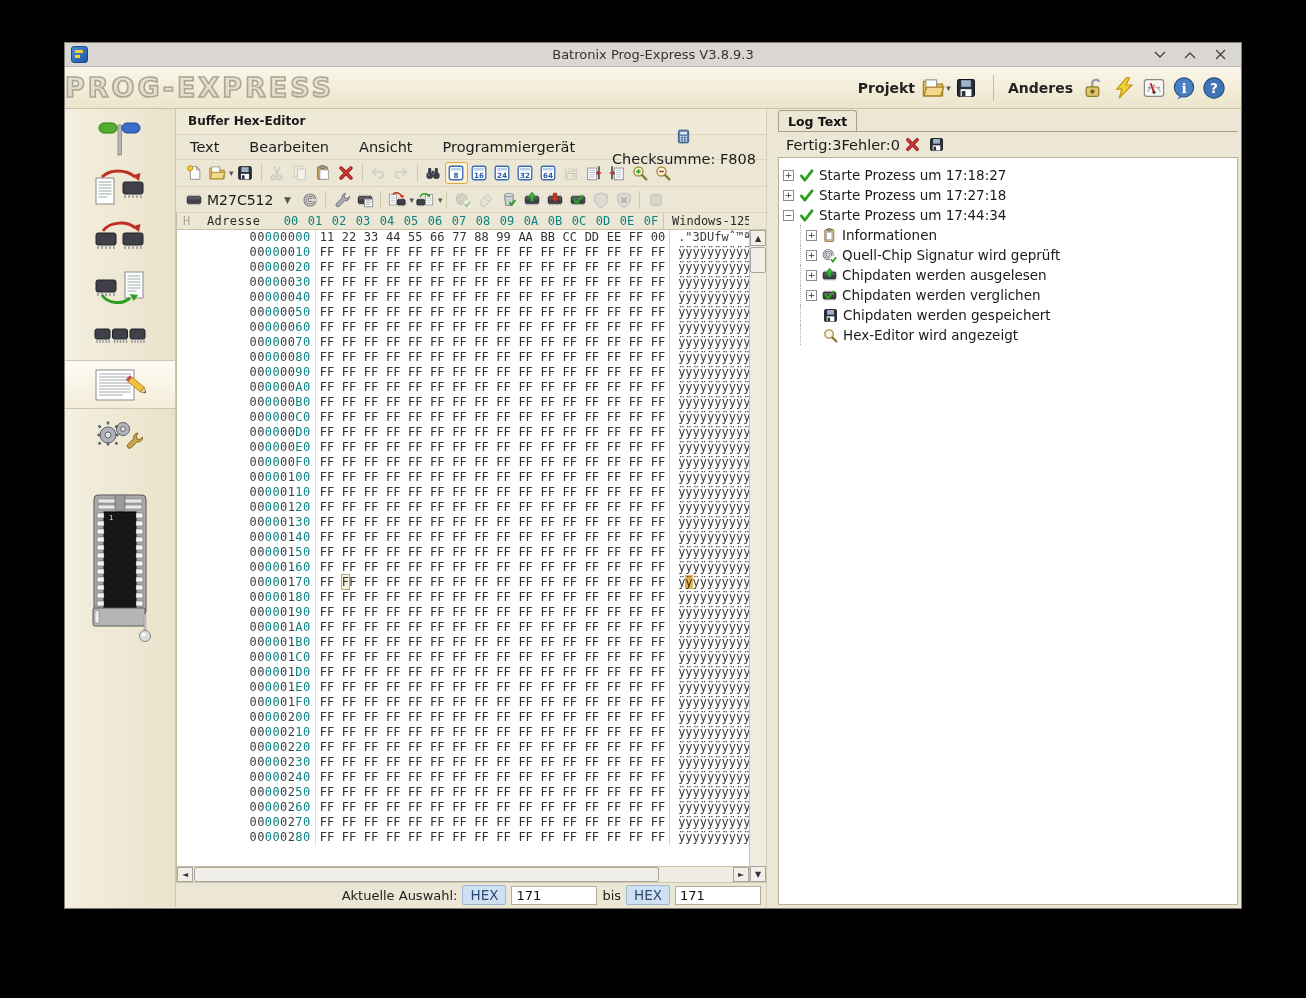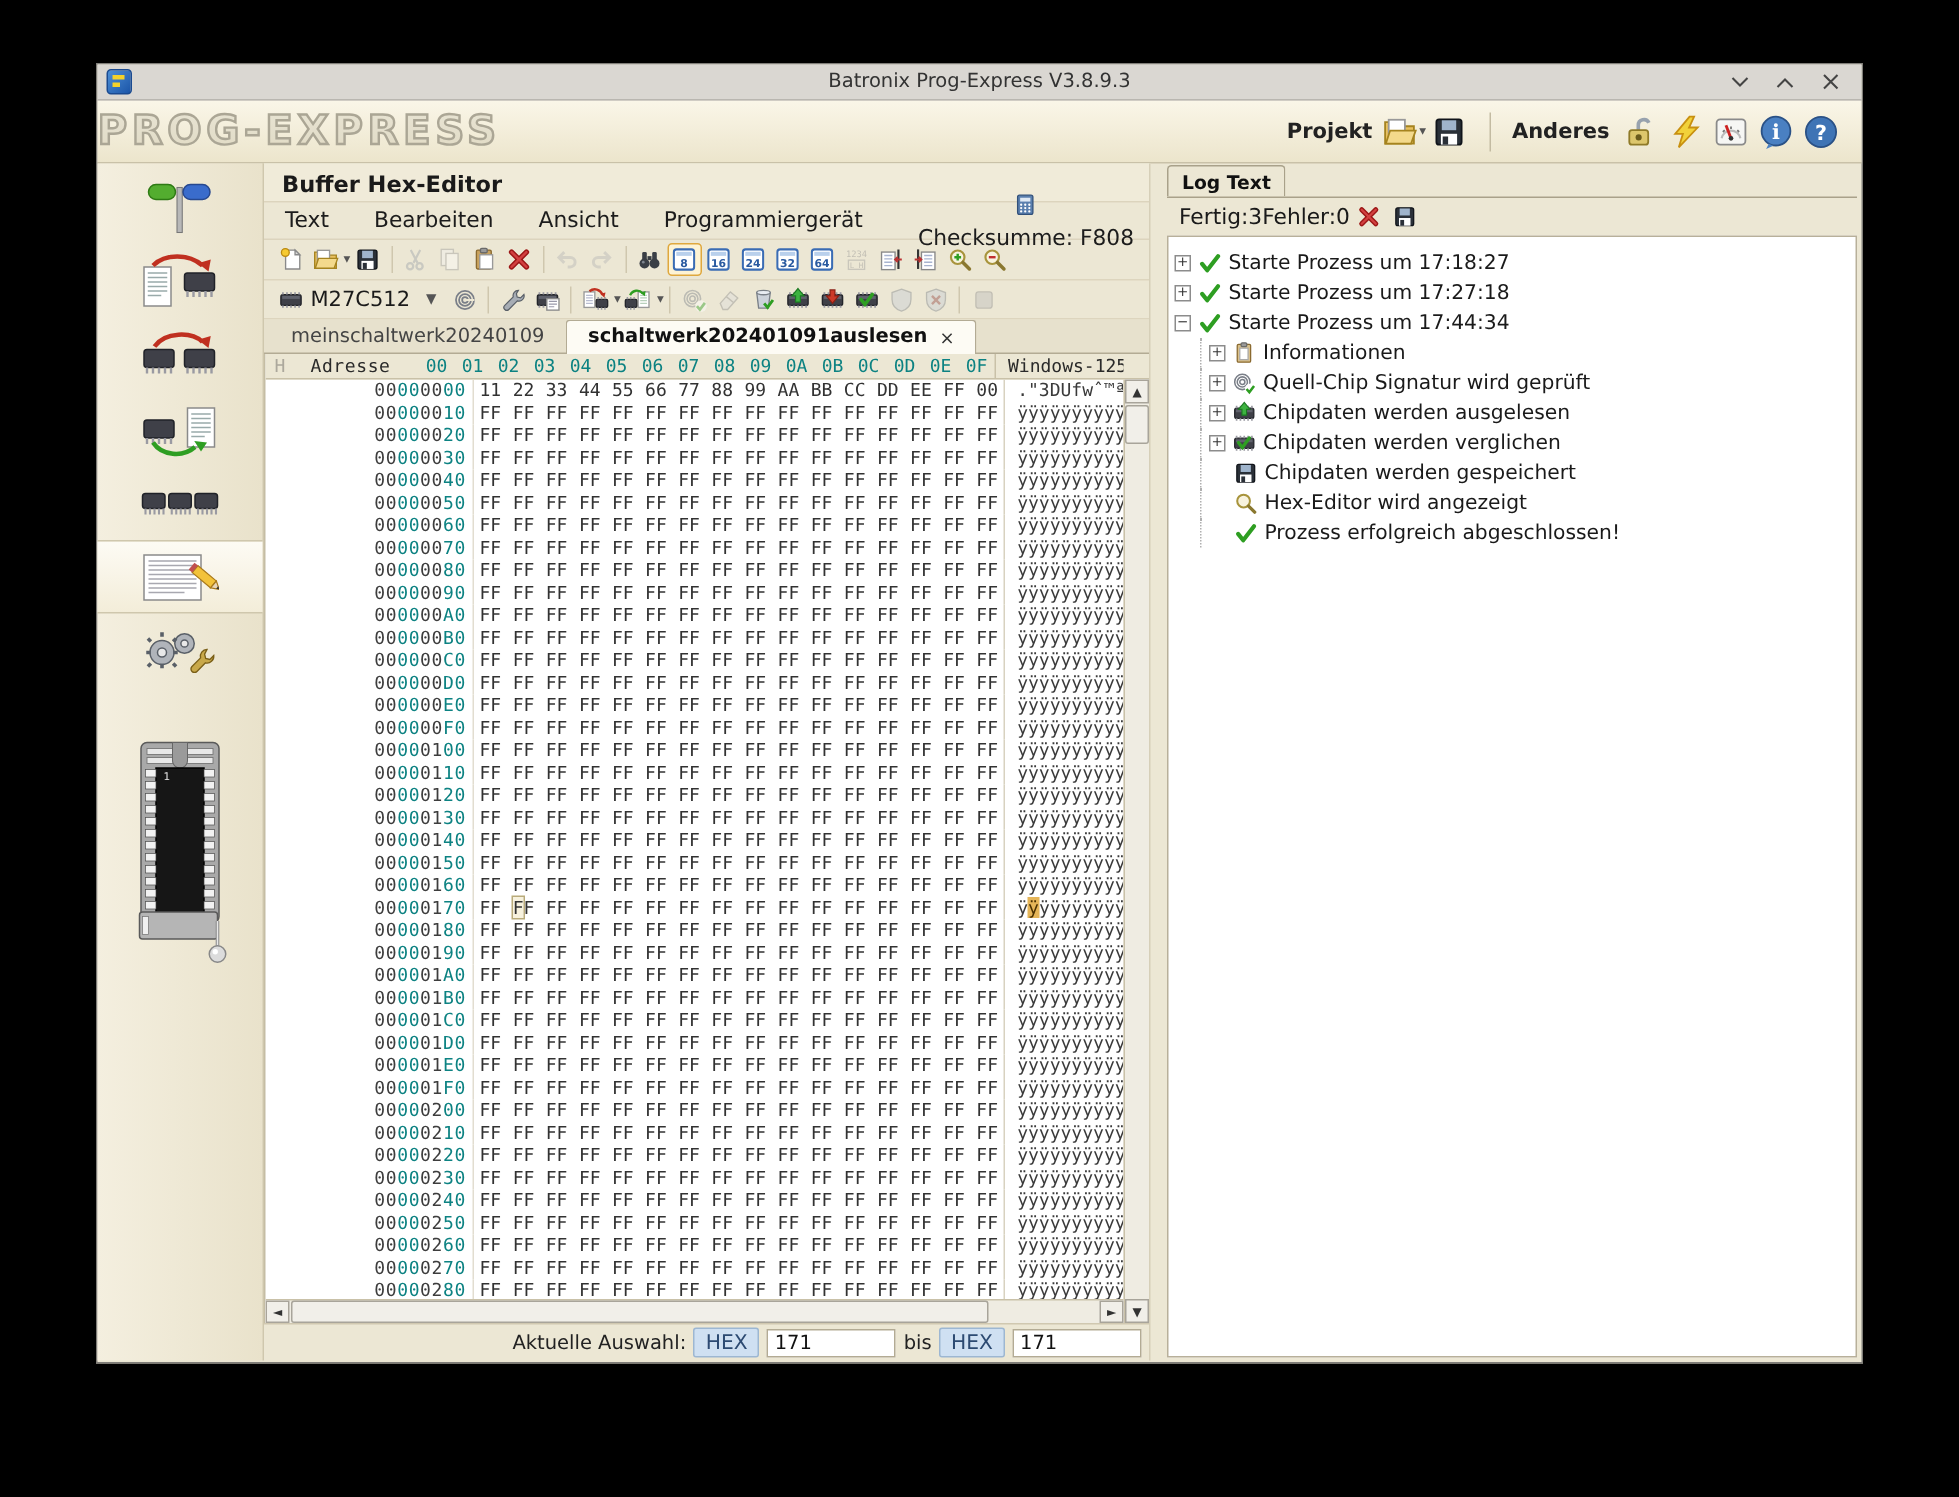--- a/index.html
+++ b/index.html
@@ -39,21 +39,21 @@
   #sidebar { width:111px; background:linear-gradient(90deg,#f4efdf,#e9e2cb);
     border-right:1px solid #cfc7ad; display:flex; flex-direction:column; align-items:center; padding-top:6px;}
   .side-item { width:100%; height:49px; display:flex; align-items:center; justify-content:center; }
   .side-item svg { width:52px; height:42px; display:block; }
   .side-item.sel { background:linear-gradient(#fdfbf4,#f3edd9); border-top:1px solid #cfc7ad; border-bottom:1px solid #cfc7ad; }
   #zif-wrap{ margin-top:34px; }
 
   
   #hexpanel { width:591px; display:flex; flex-direction:column; background:#ece7d4;
     border-right:1px solid #d6cfb8; }
-  #hex-title { height:26px; font-size:15px; font-weight:bold; color:#1a1a1a; padding:5px 12px 0;
+  #hex-title { height:26px; font-size:12px; font-weight:bold; color:#1a1a1a; padding:5px 12px 0;
     border-bottom:1px solid #dcd4bd; background:#f0ebd9;}
   #hex-menubar { height:25px; display:flex; align-items:center; font-size:14.5px; color:#1c1c1c;
     padding-left:14px; border-bottom:1px solid #dcd4bd;}
   .menu-item { margin-right:30px; }
   #checksum-box { margin-left:auto; display:flex; align-items:center; gap:6px; padding-right:10px;
     font-size:14.5px; color:#1c1c1c;flex-direction:column;}
   #checksum-box svg{width:17px;height:17px;}
   .toolbar { display:flex; align-items:center; padding-left:6px; border-bottom:1px solid #ddd5be; }
   #hex-tb1 { height:27px; } #hex-tb2 { height:26px; }
   .tbtn { width:23px; height:22px; display:flex; align-items:center; justify-content:center; border:1px solid transparent;}
@@ -723,29 +723,20 @@
           <span class="tsep"></span>
           <span class="tbtn dis">
             <span class="tbtn-ic" style="display: flex;">
               <svg viewBox="0 0 20 20">
                 <rect x="4" y="4" width="12" height="12" rx="2" fill="#bcbcbc" stroke="#8a8a8a"></rect>
               </svg>
             </span>
           </span>
         </div>
 
-      <div id="tabbar">
-          <div class="tab">
-            <span>meinschaltwerk20240109</span>
-          </div>
-          <div class="tab active">
-            <span>schaltwerk202401091auslesen</span>
-            <span class="tab-close">×</span>
-          </div>
-        </div>
 
       <div id="grid">
         <div id="grid-header">
             <span class="c-corner">H</span>
             <span class="c-addr">Adresse</span>
             <span class="c-byte">00</span>
             <span class="c-byte">01</span>
             <span class="c-byte">02</span>
             <span class="c-byte">03</span>
             <span class="c-byte">04</span>
@@ -1770,25 +1761,16 @@
           <div class="tree-row lvl1">
             <span class="exp-none"></span>
             <span class="tree-icon">
               <svg viewBox="0 0 20 20">
                 <circle cx="8.3" cy="8.3" r="5" fill="#f8f3de" stroke="#a8943c" stroke-width="1.6"></circle>
                 <path d="M12.2 12.2L17 17" stroke="#8a7830" stroke-width="2.6" stroke-linecap="round"></path>
               </svg>
             </span>
             <span>Hex-Editor wird angezeigt</span>
           </div>
-          <div class="tree-row lvl1">
-            <span class="exp-none"></span>
-            <span class="tree-icon">
-              <svg viewBox="0 0 20 20">
-                <path d="M4 10.5l4 5L16.5 4.5" fill="none" stroke="#2e9e22" stroke-width="3.3" stroke-linecap="round" stroke-linejoin="round"></path>
-              </svg>
-            </span>
-            <span>Prozess erfolgreich abgeschlossen!</span>
-          </div>
         </div>
     </div>
   </div>
 </div>
 
 </body></html>

